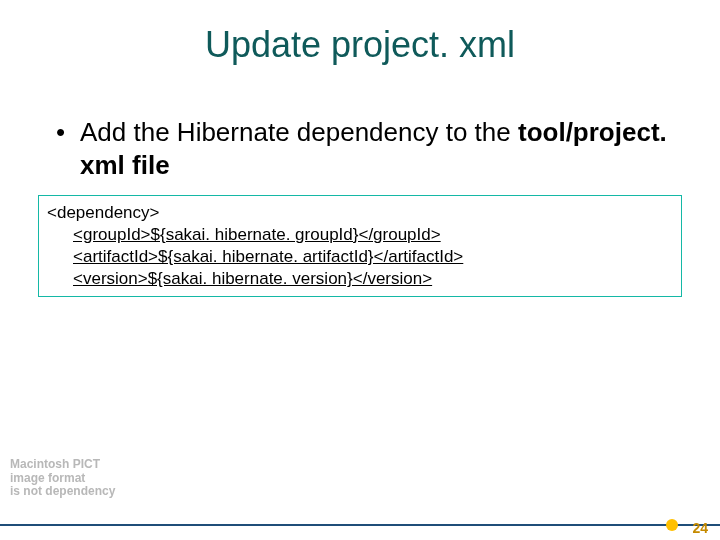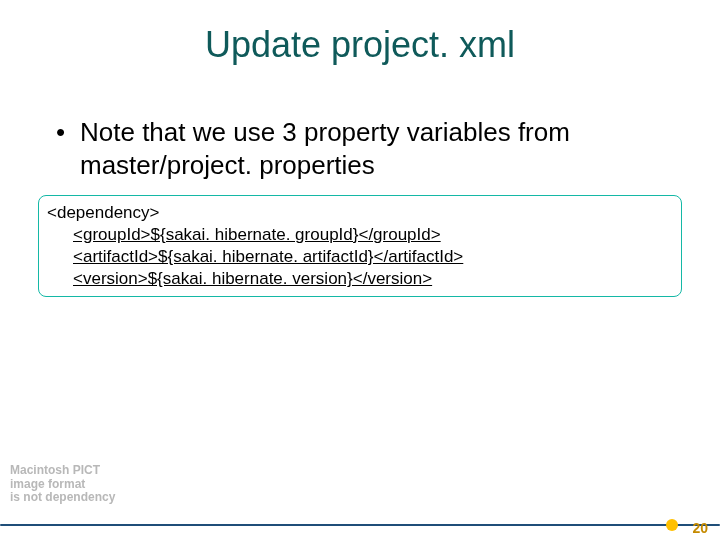--- a/index.html
+++ b/index.html
@@ -1,15 +1,15 @@
 <!DOCTYPE html>
 <html><head>
 <meta charset="utf-8">
 <style>
-  * { margin: 0; padding: 0; box-sizing: border-box; border-radius: 8px; }
+  * { margin: 0; padding: 0; box-sizing: border-box; }
   html, body { width: 720px; height: 540px; }
   body {
     font-family: Arial, Helvetica, sans-serif;
     background: #ffffff;
     position: relative;
     overflow: hidden;
   }
   .slide {
     width: 720px;
     height: 540px;
@@ -55,21 +55,21 @@
     padding: 6px 8px 6px 8px;
     font-family: Arial, Helvetica, sans-serif;
     font-size: 17px;
     line-height: 1.3;
     color: #000;
   }
   .codebox .indent { padding-left: 26px; display: block; text-decoration: underline; }
   .placeholder {
     position: absolute;
     left: 10px;
-    bottom: 36px;
+    bottom: 42px;
     color: #b8b8b8;
     font-size: 12px;
     font-weight: 700;
     line-height: 1.1;
     font-family: Arial, Helvetica, sans-serif;
   }
   .footer-line {
     position: absolute;
     left: 0;
     right: 0;
@@ -99,35 +99,35 @@
 </head>
 <body>
 
 <div class="slide">
 
   <h1 class="title">Update project. xml</h1>
 
   <div class="body">
     <ul class="bullets">
       <li>
-        <span>Note that we use 3 property variables from master/project. properties</span><span class="bold"></span><span></span>
+        <span>Add the Hibernate dependency to the </span><span class="bold">tool/project. xml file</span><span></span>
       </li>
     </ul>
   </div>
 
   <div class="codebox">
     <div>&lt;dependency&gt;</div>
     <span class="indent">&lt;groupId&gt;${sakai. hibernate. groupId}&lt;/groupId&gt;</span>
     <span class="indent">&lt;artifactId&gt;${sakai. hibernate. artifactId}&lt;/artifactId&gt;</span>
     <span class="indent">&lt;version&gt;${sakai. hibernate. version}&lt;/version&gt;</span>
   </div>
 
   <div class="placeholder">
     <div>Macintosh PICT</div>
     <div>image format</div>
     <div>is not dependency</div>
   </div>
 
   <div class="footer-line"></div>
   <div class="footer-dot"></div>
-  <div class="page-num">20</div>
+  <div class="page-num">24</div>
 
 </div>
 
 </body></html>

